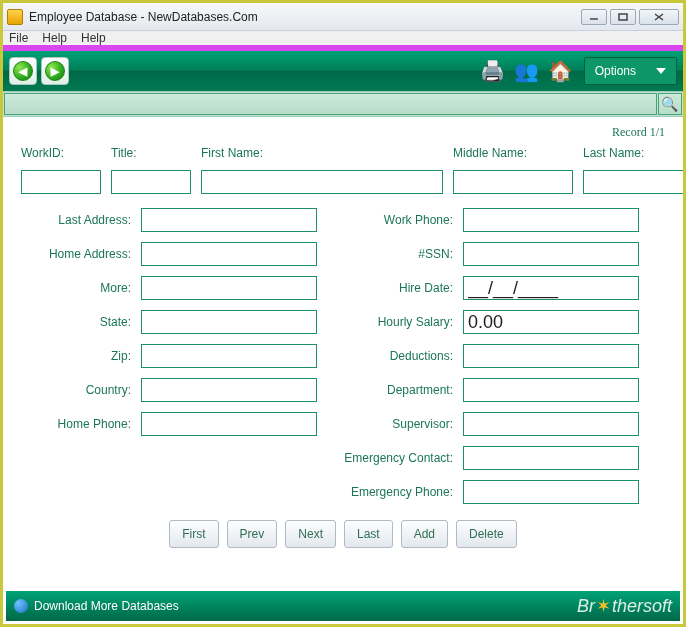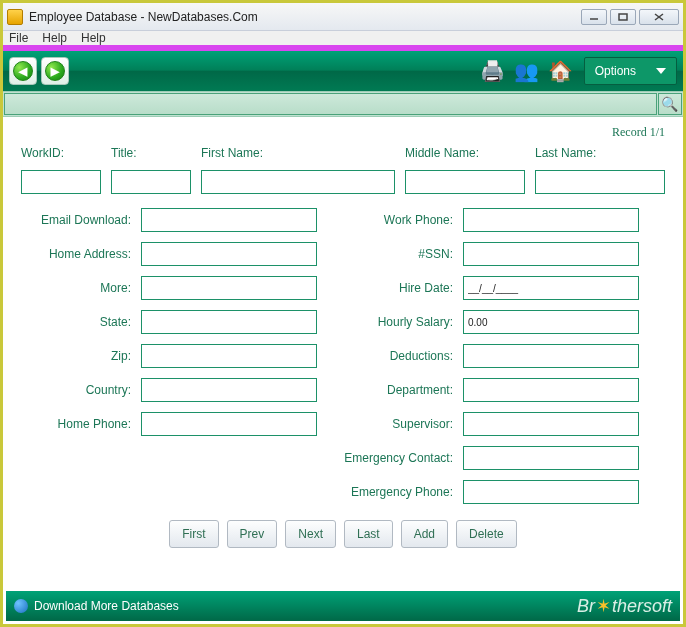--- a/index.html
+++ b/index.html
@@ -134,21 +134,21 @@
     display: flex;
     gap: 10px;
     margin-bottom: 14px;
   }
   .toprow .cell { display:flex; flex-direction:column; gap:10px; }
   .cell label { color:#1c7656; }
   input.fld {
     border: 1px solid #1c9168;
     height: 24px;
     padding: 0 4px;
-    font-size: 10px;
+    font-size: 18px;
     color: #222;
     background:#fff;
   }
   .grid2 {
     display: grid;
     grid-template-columns: 110px 176px 126px 176px;
     column-gap: 10px;
     row-gap: 10px;
     align-items: center;
     margin-top: 4px;
@@ -268,21 +268,21 @@
       <label>Middle Name:</label>
       <input class="fld" value="" style="">
     </div>
     <div class="cell" style="width:130px">
       <label>Last Name:</label>
       <input class="fld" value="" style="">
     </div>
   </div>
 
   <div class="grid2">
-    <label>Email Download:</label>
+    <label>Last Address:</label>
     <input class="fld" value="" style="">
     <label>Work Phone:</label>
     <input class="fld" value="" style="">
 
     <label>Home Address:</label>
     <input class="fld" value="" style="">
     <label>#SSN:</label>
     <input class="fld" value="" style="">
 
     <label>More:</label>

